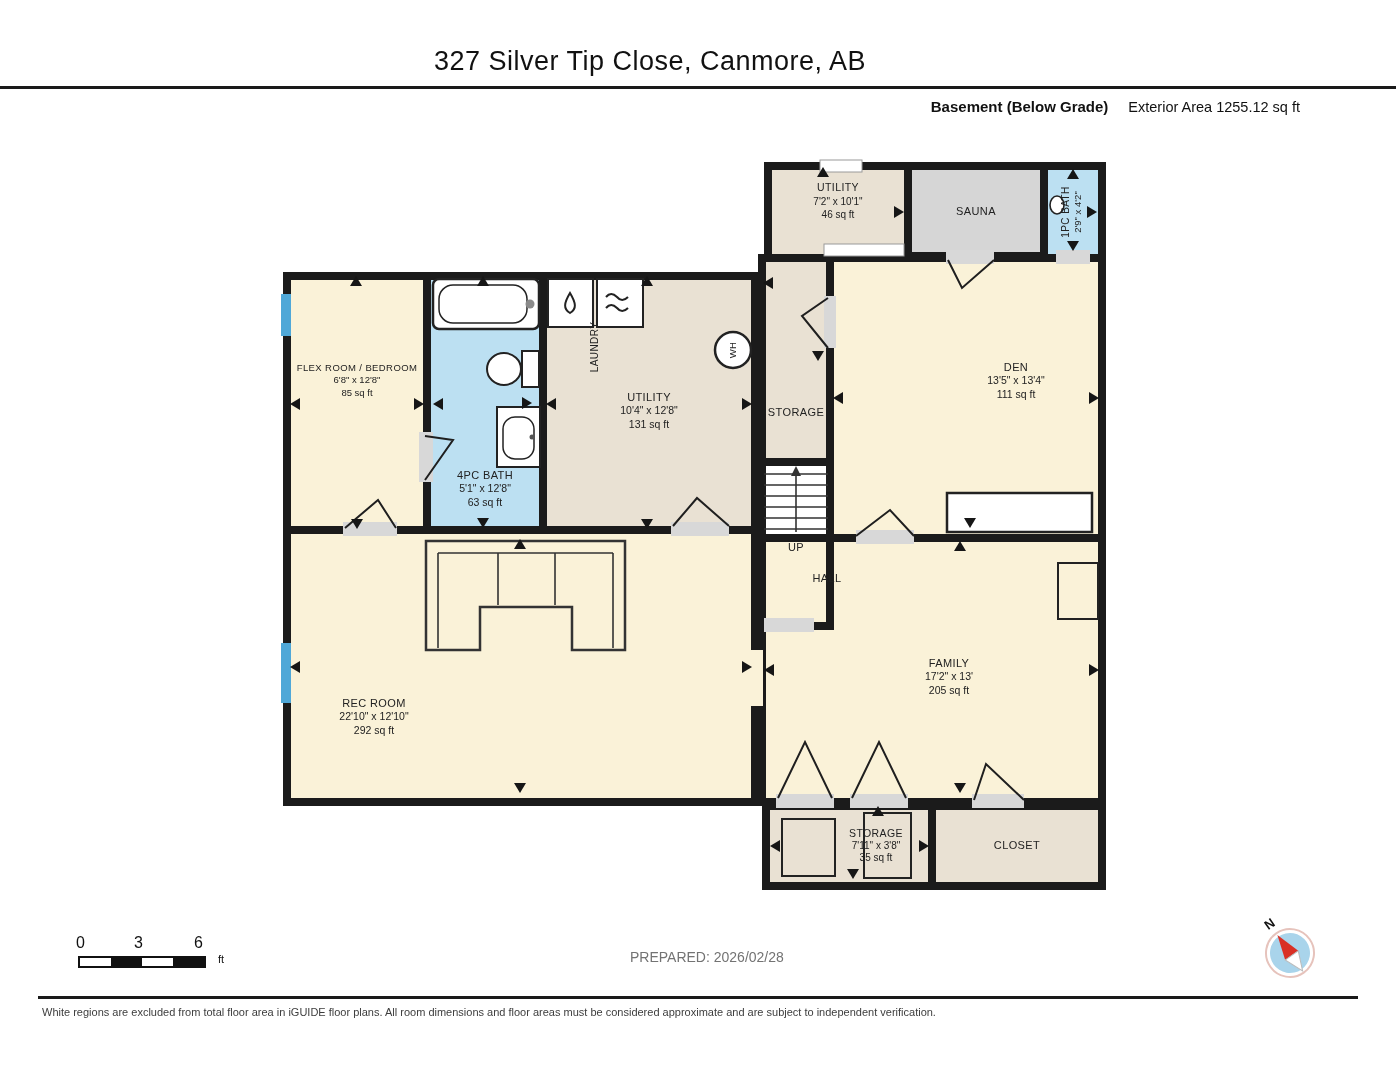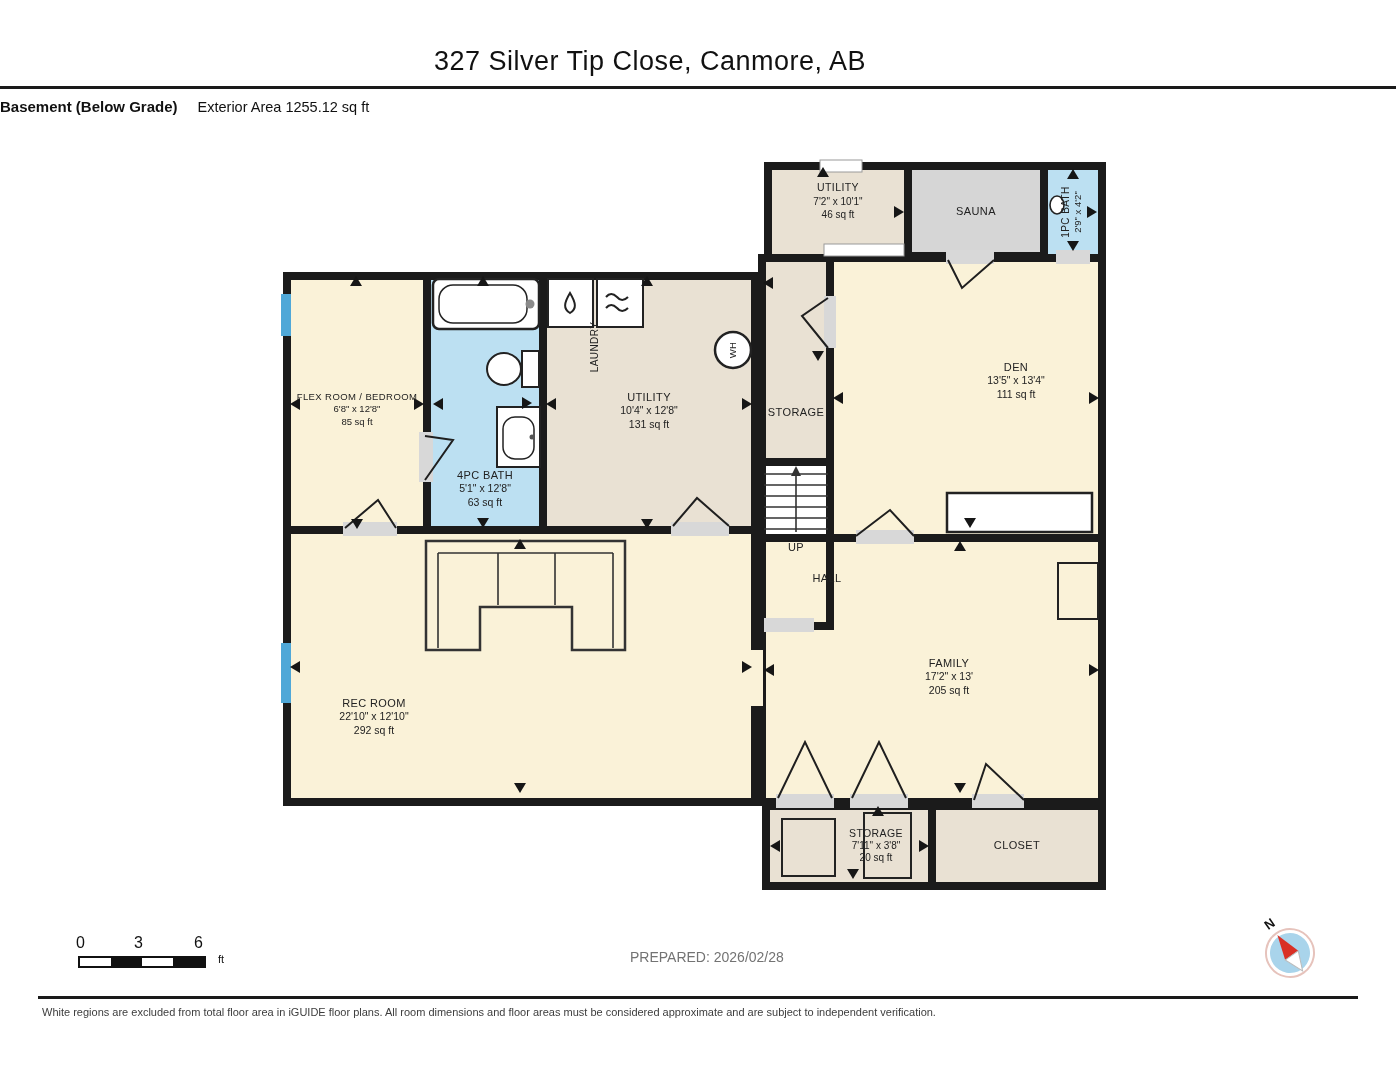--- a/index.html
+++ b/index.html
@@ -2,21 +2,21 @@
 <html><head>
 <meta charset="utf-8">
 <style>
   *{margin:0;padding:0;box-sizing:border-box}
   html,body{background:#fff}
   body{width:1396px;height:1080px;position:relative;overflow:hidden;
        font-family:"Liberation Sans","DejaVu Sans",sans-serif;color:#111}
   .title{position:absolute;top:46px;left:0;width:1300px;text-align:center;
          font-size:27px;font-weight:normal;letter-spacing:.5px}
   .rule-top{position:absolute;top:86px;left:0;width:1396px;height:3px;background:#1a1a1a}
-  .subtitle{position:absolute;top:98px;left:0;width:1300px;text-align:left;font-size:14.5px}
+  .subtitle{position:absolute;top:98px;left:0;width:1300px;text-align:right;font-size:14.5px}
   .subtitle .floor{font-weight:bold;font-size:15px}
   .subtitle .gap{display:inline-block;width:20px}
   svg.plan{position:absolute;left:0;top:0;z-index:1}
   .room-label{position:absolute;transform:translate(-50%,-50%);text-align:center;
               line-height:1.3;color:#222;white-space:nowrap;z-index:3}
   .room-label .rname{font-size:11px;letter-spacing:.4px}
   .room-label .rdims,.room-label .rarea{font-size:10.5px}
   .room-label.small .rname{font-size:9.5px}
   .room-label.vertical{transform:translate(-50%,-50%) rotate(-90deg)}
   .scalebar{position:absolute;left:76px;top:934px;width:230px;height:44px;z-index:3}
@@ -204,21 +204,21 @@
   <div class="rdims" style="font-size:10px">7'2" x 10'1"</div>
   <div class="rarea" style="font-size:10px">46 sq ft</div>
 </div>
 <div class="room-label" style="left:976px;top:211px">
   <div class="rname">SAUNA</div>
 </div>
 <div class="room-label vertical" style="left:1072px;top:212px">
   <div class="rname" style="font-size:10px">1PC BATH</div>
   <div class="rdims" style="font-size:9.5px">2'9" x 4'2"</div>
 </div>
-<div class="room-label small" style="left:357px;top:410px">
+<div class="room-label small" style="left:357px;top:381px">
   <div class="rname">FLEX ROOM / BEDROOM</div>
   <div class="rdims" style="font-size:9.5px">6'8" x 12'8"</div>
   <div class="rarea" style="font-size:9.5px">85 sq ft</div>
 </div>
 <div class="room-label" style="left:485px;top:489px">
   <div class="rname">4PC BATH</div>
   <div class="rdims">5'1" x 12'8"</div>
   <div class="rarea">63 sq ft</div>
 </div>
 <div class="room-label" style="left:649px;top:411px">
@@ -252,21 +252,21 @@
   <div class="rarea">292 sq ft</div>
 </div>
 <div class="room-label" style="left:949px;top:677px">
   <div class="rname">FAMILY</div>
   <div class="rdims">17'2" x 13'</div>
   <div class="rarea">205 sq ft</div>
 </div>
 <div class="room-label" style="left:876px;top:845px;line-height:1.2">
   <div class="rname" style="font-size:10.5px">STORAGE</div>
   <div class="rdims" style="font-size:10px">7'11" x 3'8"</div>
-  <div class="rarea" style="font-size:10px">20 sq ft</div>
+  <div class="rarea" style="font-size:10px">35 sq ft</div>
 </div>
 <div class="room-label" style="left:1017px;top:845px">
   <div class="rname">CLOSET</div>
 </div>
 
 <div class="scalebar">
   <span class="num n0">0</span>
   <span class="num n3">3</span>
   <span class="num n6">6</span>
   <div class="bar">

